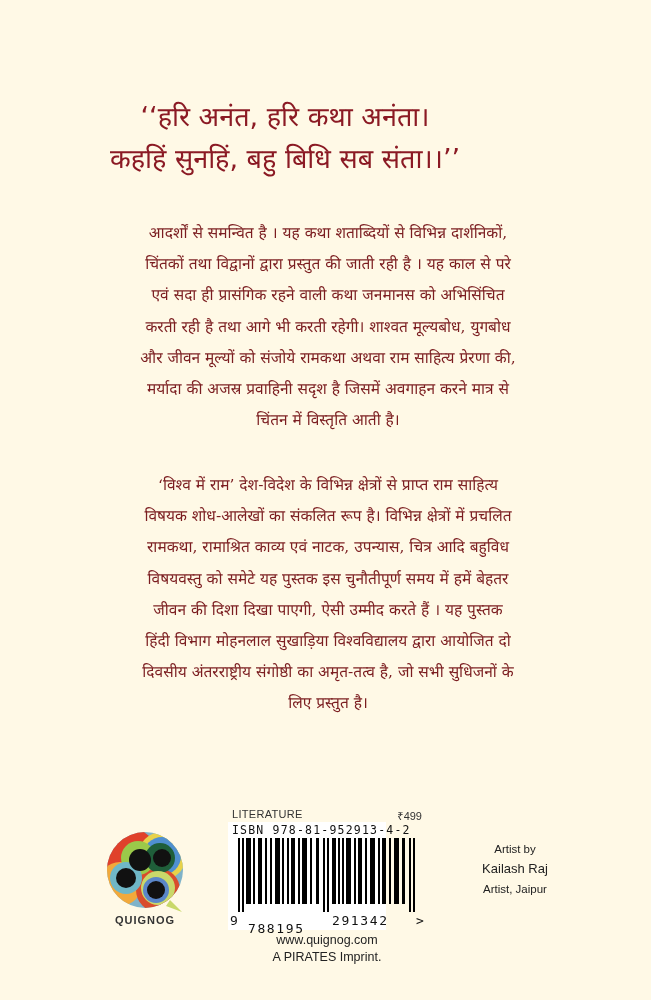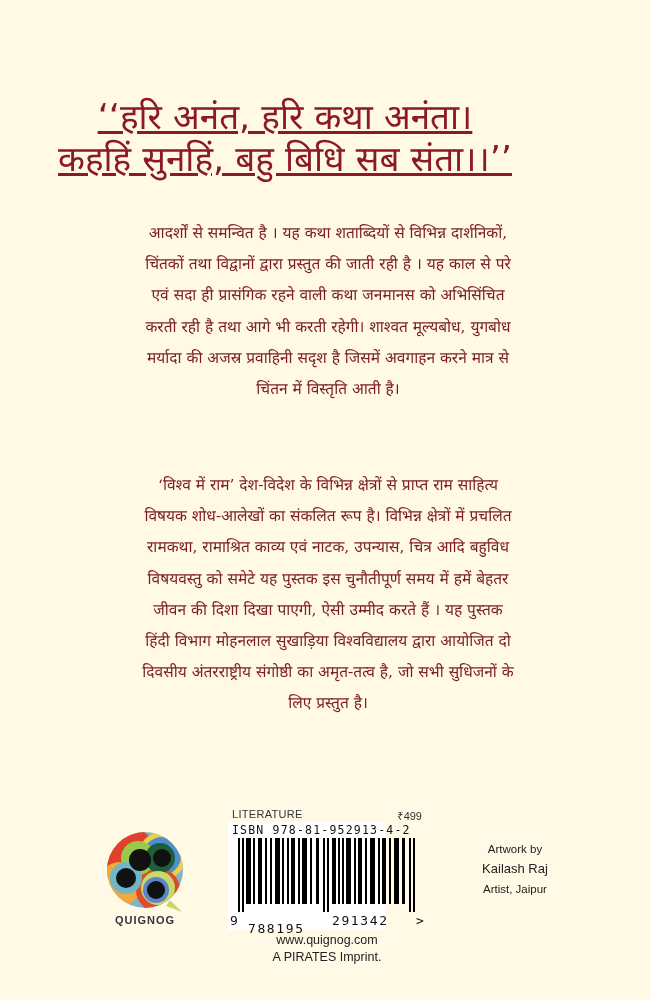--- a/index.html
+++ b/index.html
@@ -14,24 +14,23 @@
     color: #7a1a1a;
   }
   .page {
     position: absolute; left: 0; top: 0; width: 651px; height: 1000px;
     background: #fff9e6;
   }
   .verse {
     position: absolute; left: 0; width: 570px; top: 96px;
     text-align: center;
     color: #8b1a24;
-    font-size: 35px;
+    font-size: 27px;
     line-height: 42px;
     font-weight: normal;
-    text-decoration: underline;
   }
   .verse .line { display: block; white-space: nowrap; }
   .para {
     position: absolute; left: 86px; width: 484px;
     text-align: center;
     color: #7b1d20;
     font-size: 15.5px;
     line-height: 31.2px;
     font-family: "DejaVu Serif", "Liberation Serif", serif;
   }
@@ -95,20 +94,21 @@
   <div class="verse">
     <span class="line">‘‘हरि अनंत, हरि कथा अनंता।</span>
     <span class="line">कहहिं सुनहिं, बहु बिधि सब संता।।’’</span>
   </div>
 
   <div class="para para1">
     <span class="line">आदर्शों से समन्वित है । यह कथा शताब्दियों से विभिन्न दार्शनिकों,</span>
     <span class="line">चिंतकों तथा विद्वानों द्वारा प्रस्तुत की जाती रही है । यह काल से परे</span>
     <span class="line">एवं सदा ही प्रासंगिक रहने वाली कथा जनमानस को अभिसिंचित</span>
     <span class="line">करती रही है तथा आगे भी करती रहेगी। शाश्वत मूल्यबोध, युगबोध</span>
+    <span class="line">और जीवन मूल्यों को संजोये रामकथा अथवा राम साहित्य प्रेरणा की,</span>
     <span class="line">मर्यादा की अजस्र प्रवाहिनी सदृश है जिसमें अवगाहन करने मात्र से</span>
     <span class="line">चिंतन में विस्तृति आती है।</span>
   </div>
 
   <div class="para para2">
     <span class="line">‘विश्व में राम’ देश-विदेश के विभिन्न क्षेत्रों से प्राप्त राम साहित्य</span>
     <span class="line">विषयक शोध-आलेखों का संकलित रूप है। विभिन्न क्षेत्रों में प्रचलित</span>
     <span class="line">रामकथा, रामाश्रित काव्य एवं नाटक, उपन्यास, चित्र आदि बहुविध</span>
     <span class="line">विषयवस्तु को समेटे यह पुस्तक इस चुनौतीपूर्ण समय में हमें बेहतर</span>
     <span class="line">जीवन की दिशा दिखा पाएगी, ऐसी उम्मीद करते हैं । यह पुस्तक</span>
@@ -196,17 +196,17 @@
       <span class="gt">&gt;</span>
     </div>
   </div>
 
   <div class="web">
     <div>www.quignog.com</div>
     <div>A PIRATES Imprint.</div>
   </div>
 
   <div class="credit">
-    <div class="c1">Artwork by</div>
+    <div class="c1">Artist by</div>
     <div class="c2">Kailash Raj</div>
     <div class="c3">Artist, Jaipur</div>
   </div>
 </div>
 
 </body></html>

